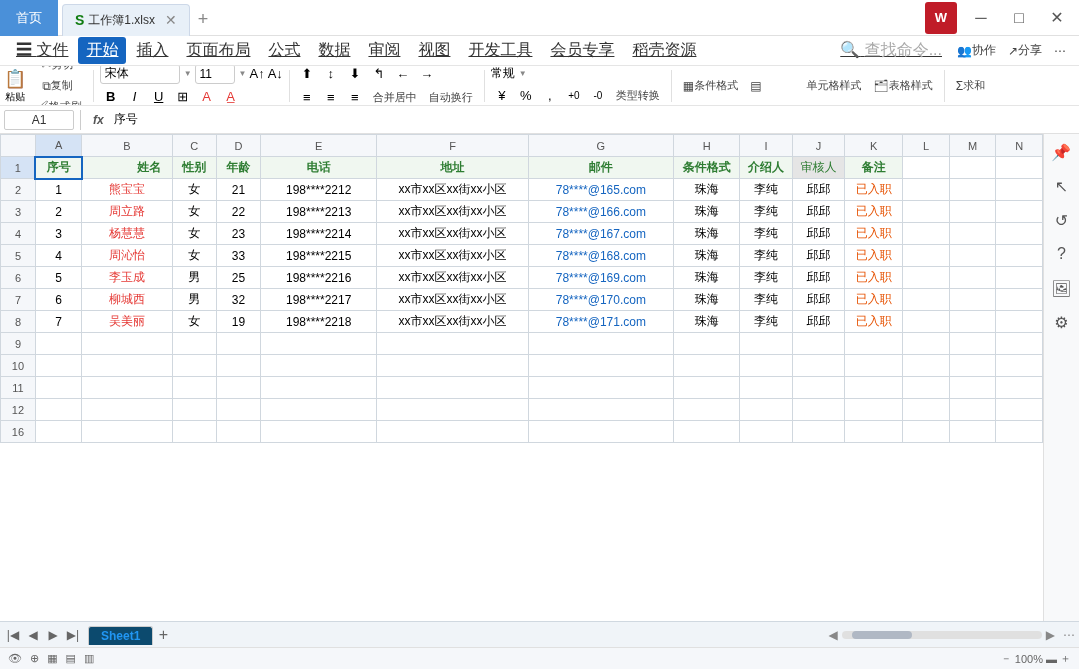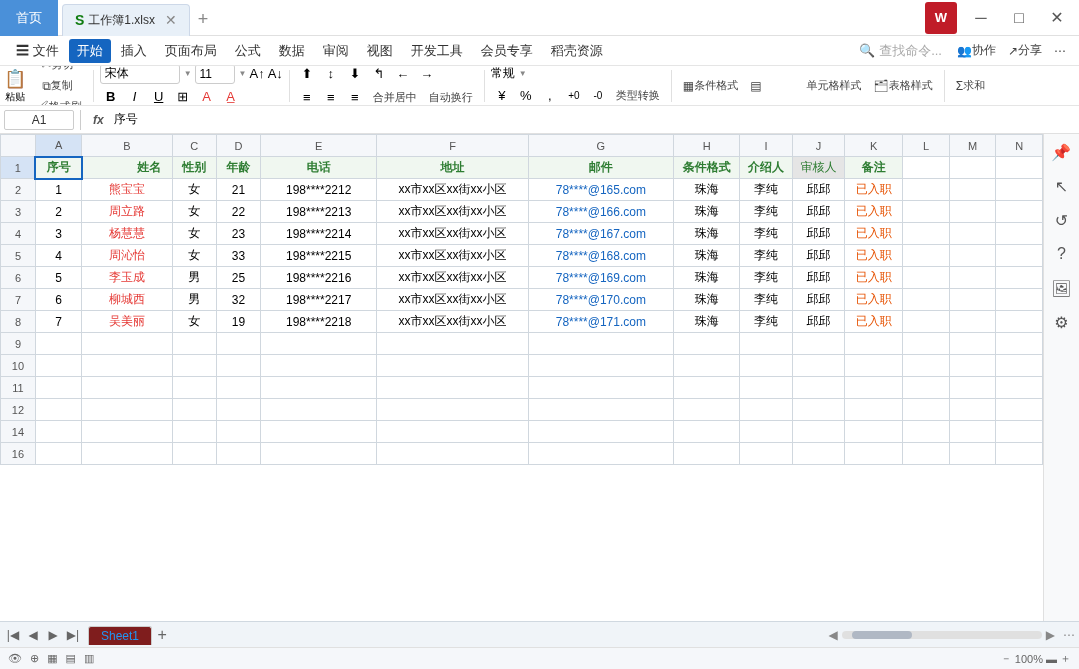--- a/index.html
+++ b/index.html
@@ -12,21 +12,21 @@
     .title-tab-file .wps-icon { color: #107c10; font-weight: bold; margin-right: 4px; font-size: 14px; }
     .title-tab-file .close-btn { margin-left: 10px; color: #888; font-size: 14px; cursor: pointer; }
     .title-tab-new { padding: 0 8px; color: #888; font-size: 18px; cursor: pointer; margin-top: 4px; height: 32px; display: flex; align-items: center; }
     .title-spacer { flex: 1; }
     .title-controls { display: flex; align-items: center; gap: 2px; margin-right: 4px; }
     .title-ctrl-btn { width: 36px; height: 26px; display: flex; align-items: center; justify-content: center; font-size: 16px; color: #555; cursor: pointer; border-radius: 3px; }
     .wps-logo { width: 32px; height: 32px; background: #c01c28; color: white; display: flex; align-items: center; justify-content: center; font-weight: bold; font-size: 13px; border-radius: 3px; margin: 0 6px; }
 
     
     .menu-bar { height: 30px; background: #fff; display: flex; align-items: center; padding: 0 8px; border-bottom: 1px solid #e5e5e5; gap: 2px; }
-    .menu-item { padding: 3px 8px; font-size: 13px; color: #333; cursor: pointer; border-radius: 3px; white-space: nowrap; }
+    .menu-item { padding: 3px 8px; font-size: 16px; color: #333; cursor: pointer; border-radius: 3px; white-space: nowrap; text-decoration: underline; }
     .menu-item.active { background: #1565c0; color: white; border-radius: 3px; }
 
     
     .toolbar { height: 40px; background: #fff; display: flex; align-items: center; padding: 0 4px; border-bottom: 1px solid #e5e5e5; gap: 4px; flex-wrap: nowrap; overflow: hidden; }
     .toolbar-group { display: flex; align-items: center; gap: 2px; border-right: 1px solid #e0e0e0; padding-right: 6px; margin-right: 2px; height: 32px; }
     .toolbar-group:last-child { border-right: none; }
     .tb-btn { display: flex; align-items: center; justify-content: center; padding: 2px 5px; border-radius: 3px; cursor: pointer; font-size: 12px; color: #444; white-space: nowrap; }
     .font-selector { border: 1px solid #ccc; border-radius: 3px; padding: 2px 4px; font-size: 12px; width: 80px; }
     .size-selector { border: 1px solid #ccc; border-radius: 3px; padding: 2px 4px; font-size: 12px; width: 40px; }
     .format-btn { width: 22px; height: 22px; display: flex; align-items: center; justify-content: center; cursor: pointer; border-radius: 2px; font-size: 13px; }
@@ -56,21 +56,21 @@
     table.grid td.active-row-header { background: #d5e3f5; }
 
     
     .right-sidebar { width: 36px; background: #f8f9fa; border-left: 1px solid #e0e0e0; display: flex; flex-direction: column; align-items: center; padding: 4px 0; gap: 6px; }
     .sidebar-icon { width: 28px; height: 28px; display: flex; align-items: center; justify-content: center; border-radius: 4px; cursor: pointer; color: #555; font-size: 16px; }
 
     
     .bottom-bar { height: 26px; background: #f0f4f8; border-top: 1px solid #d0d8e0; display: flex; align-items: center; padding: 0 4px; }
     .sheet-nav { display: flex; align-items: center; gap: 2px; margin-right: 6px; }
     .sheet-nav-btn { width: 18px; height: 18px; display: flex; align-items: center; justify-content: center; cursor: pointer; color: #666; font-size: 12px; border-radius: 2px; }
-    .sheet-tab { padding: 2px 12px; background: #7f1d1d; border: 1px solid #ccc; border-bottom: none; border-radius: 3px 3px 0 0; font-size: 12px; color: #2196f3; cursor: pointer; margin-bottom: -1px; }
+    .sheet-tab { padding: 2px 12px; background: #0c4a6e; border: 1px solid #ccc; border-bottom: none; border-radius: 3px 3px 0 0; font-size: 12px; color: #2196f3; cursor: pointer; margin-bottom: -1px; font-weight: bold; }
     .sheet-add { width: 20px; height: 20px; display: flex; align-items: center; justify-content: center; cursor: pointer; color: #666; font-size: 16px; border-radius: 3px; }
 
     
     .status-bar { height: 22px; background: #f5f7fa; border-top: 1px solid #e0e0e0; display: flex; align-items: center; justify-content: space-between; padding: 0 8px; font-size: 11px; color: #666; }
     .status-right { display: flex; align-items: center; gap: 8px; }
     .zoom-control { display: flex; align-items: center; gap: 3px; }
     .drop-arrow { font-size: 8px; color: #888; margin-left: 1px; }
   </style>
 </head>
 <body>
@@ -473,37 +473,20 @@
               <td></td>
               <td></td>
               <td></td>
               <td></td>
               <td></td>
               <td></td>
               <td></td>
               <td></td>
             </tr>
             <tr>
-              <td class="row-header">14</td>
-              <td></td>
-              <td></td>
-              <td></td>
-              <td></td>
-              <td></td>
-              <td></td>
-              <td></td>
-              <td></td>
-              <td></td>
-              <td></td>
-              <td></td>
-              <td></td>
-              <td></td>
-              <td></td>
-            </tr>
-            <tr>
               <td class="row-header">16</td>
               <td></td>
               <td></td>
               <td></td>
               <td></td>
               <td></td>
               <td></td>
               <td></td>
               <td></td>
               <td></td>

